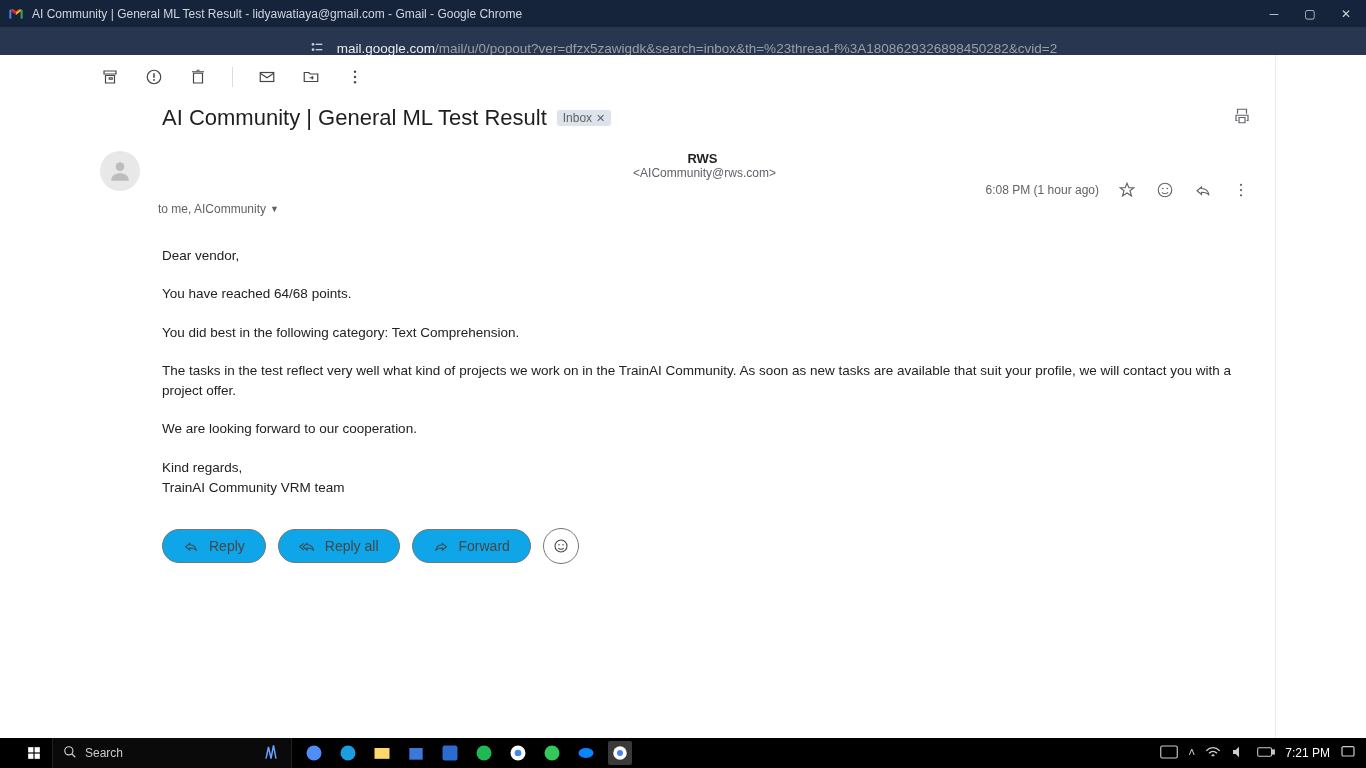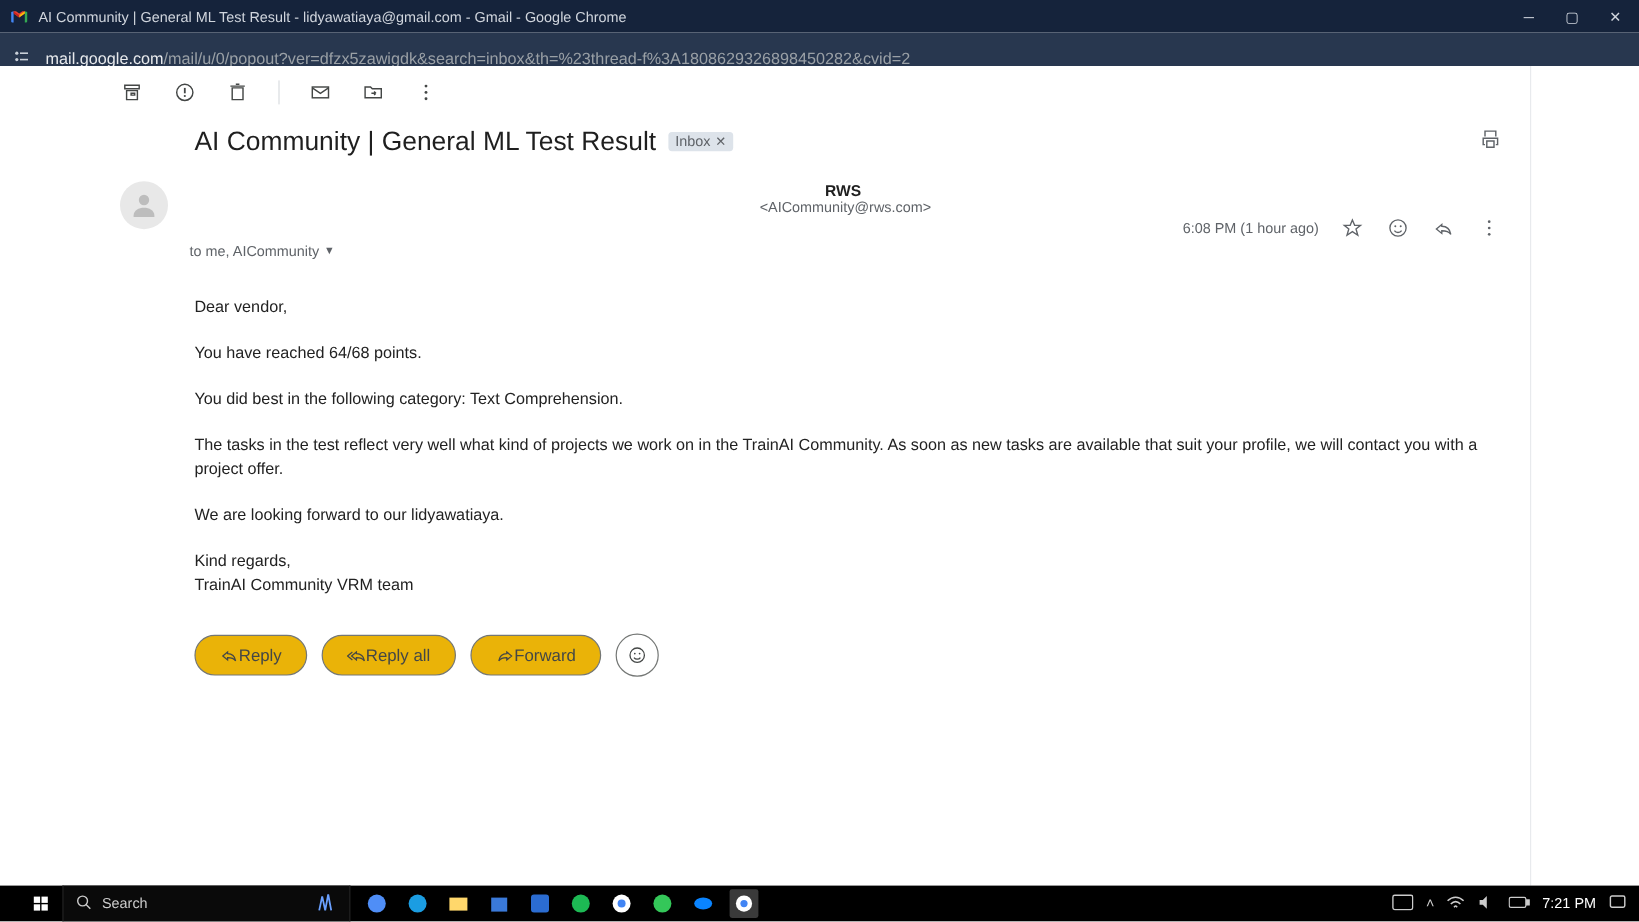--- a/index.html
+++ b/index.html
@@ -6,21 +6,21 @@
 body { font-family: Arial, sans-serif; background: #fff; width: 1366px; height: 768px; overflow: hidden; position: relative; }
 
 
 .titlebar { background: #15233b; height: 27px; display: flex; align-items: center; padding: 12px 8px; color: #d0d5dd; font-size: 12px; }
 .titlebar .tab-icon { width: 16px; height: 16px; margin-right: 8px; display: inline-flex; align-items: center; }
 .titlebar .title-text { flex: 1; }
 .titlebar .win-controls { display: flex; gap: 20px; margin-right: 4px; }
 .titlebar .win-controls span { color: #d0d5dd; cursor: pointer; width: 16px; text-align: center; }
 
 
-.addressbar { background: #28374f; height: 42px; display: flex; align-items: center; padding: 0 10px; color: #c9cfd8; font-size: 13.5px; }
+.addressbar { background: #28374f; height: 42px; display: flex; align-items: center; padding: 0 10px; color: #c9cfd8; font-size: 13.5px; justify-content: center; }
 .addressbar .site-ctrl { margin-right: 12px; color: #c9cfd8; }
 .addressbar .url-domain { color: #e8eaed; }
 .addressbar .url-path { color: #9aa0a6; }
 
 
 .content-wrap { position: absolute; top: 55px; left: 0; right: 0; bottom: 30px; background: #fff; display: flex; }
 .email-pane { margin-left: 76px; width: 1200px; background: #fff; border-right: 1px solid #e8eaed; overflow-y: auto; padding-bottom: 40px; }
 
 
 .toolbar { display: flex; align-items: center; padding: 12px 24px 6px 24px; gap: 24px; }
@@ -45,21 +45,21 @@
 .sender-meta .act-icon { color: #5f6368; cursor: pointer; width: 20px; height: 20px; display: flex; align-items: center; justify-content: center; }
 .sender-line2 { font-size: 12px; color: #5f6368; margin-top: 2px; display: flex; align-items: center; gap: 4px; }
 .drop-tri { font-size: 9px; color: #5f6368; cursor: pointer; }
 
 
 .email-body { padding: 30px 24px 0 86px; font-size: 13.5px; color: #222; line-height: 1.5; }
 .email-body p { margin-bottom: 18px; }
 
 
 .reply-row { padding: 30px 24px 0 86px; display: flex; gap: 12px; align-items: center; }
-.reply-btn { border: 1px solid #747775; border-radius: 20px; background: #eab308; color: #444746; font-size: 14px; padding: 8px 20px; display: flex; align-items: center; cursor: pointer; }
+.reply-btn { border: 1px solid #747775; border-radius: 20px; background: #0ea5e9; color: #444746; font-size: 14px; padding: 8px 20px; display: flex; align-items: center; gap: 10px; cursor: pointer; }
 .emoji-circle { width: 36px; height: 36px; border: 1px solid #747775; border-radius: 50%; display: flex; align-items: center; justify-content: center; color: #444746; cursor: pointer; }
 
 
 .taskbar { position: absolute; bottom: 0; left: 0; right: 0; height: 30px; background: #000; display: flex; align-items: center; color: #fff; font-size: 12px; padding-left: 16px; }
 .taskbar .start { width: 36px; display: flex; align-items: center; justify-content: center; height: 100%; }
 .taskbar .search-box { display: flex; align-items: center; width: 240px; height: 100%; background: #0a0a0a; padding: 0 10px; gap: 8px; color: #ccc; border-left: 1px solid #222; border-right: 1px solid #222; }
 .taskbar .search-box .mag { color: #ccc; }
 .taskbar .mini { width: 20px; height: 20px; }
 .taskbar .task-icons { display: flex; align-items: center; gap: 10px; padding: 0 10px; height: 100%; }
 .taskbar .task-icons .app { width: 24px; height: 24px; border-radius: 2px; display: flex; align-items: center; justify-content: center; }
@@ -203,21 +203,21 @@
           <span class="drop-tri">▼</span>
         </div>
       </div>
     </div>
 
     <div class="email-body">
       <p>Dear vendor,</p>
       <p>You have reached 64/68 points.</p>
       <p>You did best in the following category: Text Comprehension.</p>
       <p>The tasks in the test reflect very well what kind of projects we work on in the TrainAI Community. As soon as new tasks are available that suit your profile, we will contact you with a project offer.</p>
-      <p>We are looking forward to our lidyawatiaya.</p>
+      <p>We are looking forward to our cooperation.</p>
       <p style="margin-bottom:0">
         <span>Kind regards,</span><br>
         <span>TrainAI Community VRM team</span>
       </p>
     </div>
 
     <div class="reply-row">
       <button class="reply-btn">
         <svg class="svg-icon-s" viewBox="0 0 24 24">
             <path d="M10 8 4 13l6 5v-3c5 0 8 1 10 4-1-6-5-9-10-9V8z" fill="none" stroke="currentColor" stroke-width="1.6"></path>

